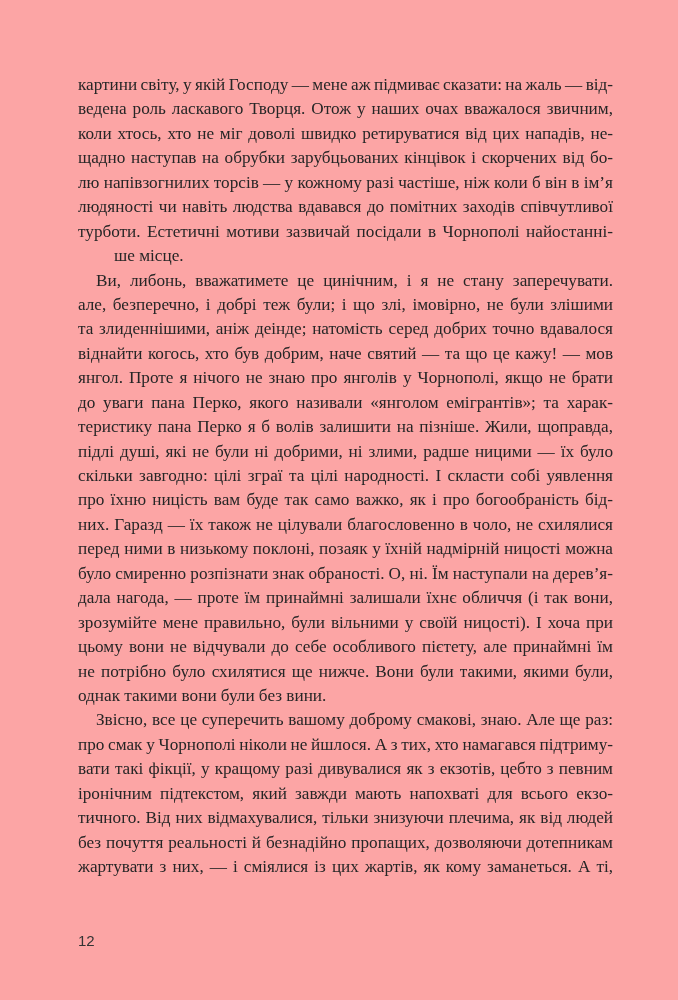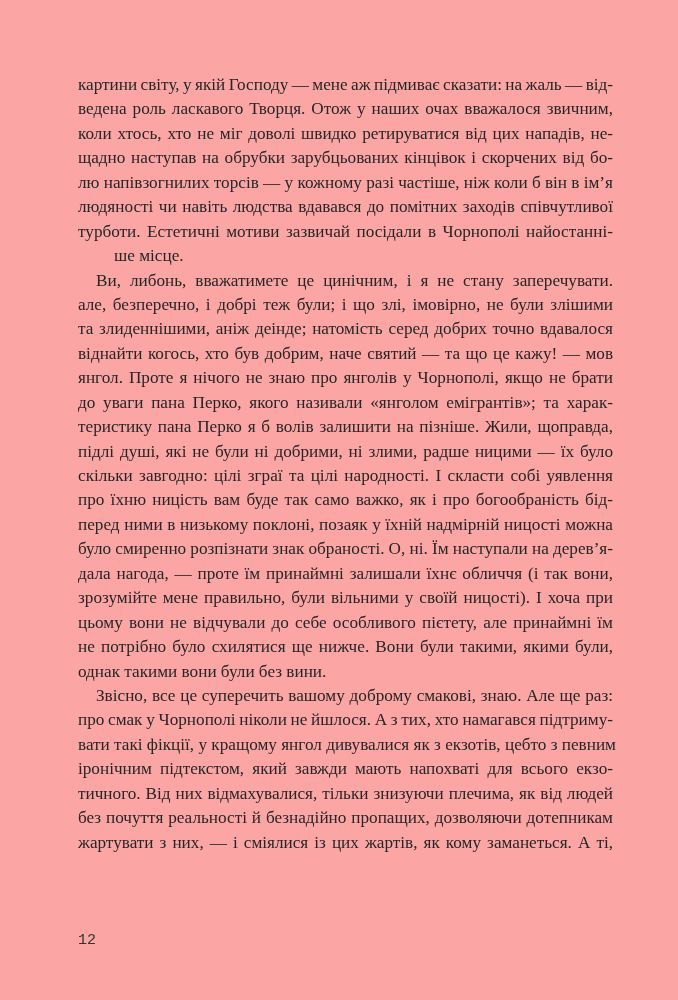--- a/index.html
+++ b/index.html
@@ -40,21 +40,21 @@
     .line.last {
       text-align-last: left;
     }
     .line.indent {
       padding-left: 18px;
     }
     .page-number {
       position: absolute;
       left: 78px;
       top: 932px;
-      font-family: Liberation Mono, monospace;
+      font-family: Liberation Sans, sans-serif;
       font-size: 15px;
       color: #333333;
     }
   </style>
 </head>
 <body>
 
 <div class="page">
   <div class="text-block" id="text-block">
       <div>
@@ -71,32 +71,33 @@
         <span class="line indent">Ви, либонь, вважатимете це цинічним, і я не стану заперечувати.</span>
         <span class="line">але, безперечно, і добрі теж були; і що злі, імовірно, не були злішими</span>
         <span class="line">та злиденнішими, аніж деінде; натомість серед добрих точно вдавалося</span>
         <span class="line">віднайти когось, хто був добрим, наче святий — та що це кажу! — мов</span>
         <span class="line">янгол. Проте я нічого не знаю про янголів у Чорнополі, якщо не брати</span>
         <span class="line">до уваги пана Перко, якого називали «янголом емігрантів»; та харак-</span>
         <span class="line">теристику пана Перко я б волів залишити на пізніше. Жили, щоправда,</span>
         <span class="line">підлі душі, які не були ні добрими, ні злими, радше ницими — їх було</span>
         <span class="line">скільки завгодно: цілі зграї та цілі народності. І скласти собі уявлення</span>
         <span class="line">про їхню ницість вам буде так само важко, як і про богообраність бід-</span>
+        <span class="line">них. Гаразд — їх також не цілували благословенно в чоло, не схилялися</span>
         <span class="line">перед ними в низькому поклоні, позаяк у їхній надмірній ницості можна</span>
         <span class="line" style="word-spacing: -0.182812px;">було смиренно розпізнати знак обраності. О, ні. Їм наступали на дерев’я-</span>
         <span class="line">дала нагода, — проте їм принаймні залишали їхнє обличчя (і так вони,</span>
         <span class="line">зрозумійте мене правильно, були вільними у своїй ницості). І хоча при</span>
         <span class="line">цьому вони не відчували до себе особливого пієтету, але принаймні їм</span>
         <span class="line">не потрібно було схилятися ще нижче. Вони були такими, якими були,</span>
         <span class="line last" style="text-align: left;">однак такими вони були без вини.</span>
       </div>
       <div>
         <span class="line indent">Звісно, все це суперечить вашому доброму смакові, знаю. Але ще раз:</span>
         <span class="line" style="word-spacing: -0.630729px;">про смак у Чорнополі ніколи не йшлося. А з тих, хто намагався підтриму-</span>
-        <span class="line">вати такі фікції, у кращому янгол дивувалися як з екзотів, цебто з певним</span>
+        <span class="line">вати такі фікції, у кращому разі дивувалися як з екзотів, цебто з певним</span>
         <span class="line">іронічним підтекстом, який завжди мають напохваті для всього екзо-</span>
         <span class="line">тичного. Від них відмахувалися, тільки знизуючи плечима, як від людей</span>
         <span class="line">без почуття реальності й безнадійно пропащих, дозволяючи дотепникам</span>
         <span class="line">жартувати з них, — і сміялися із цих жартів, як кому заманеться. А ті,</span>
       </div>
     </div>
   <div class="page-number">12</div>
 </div>
 
 </body></html>

